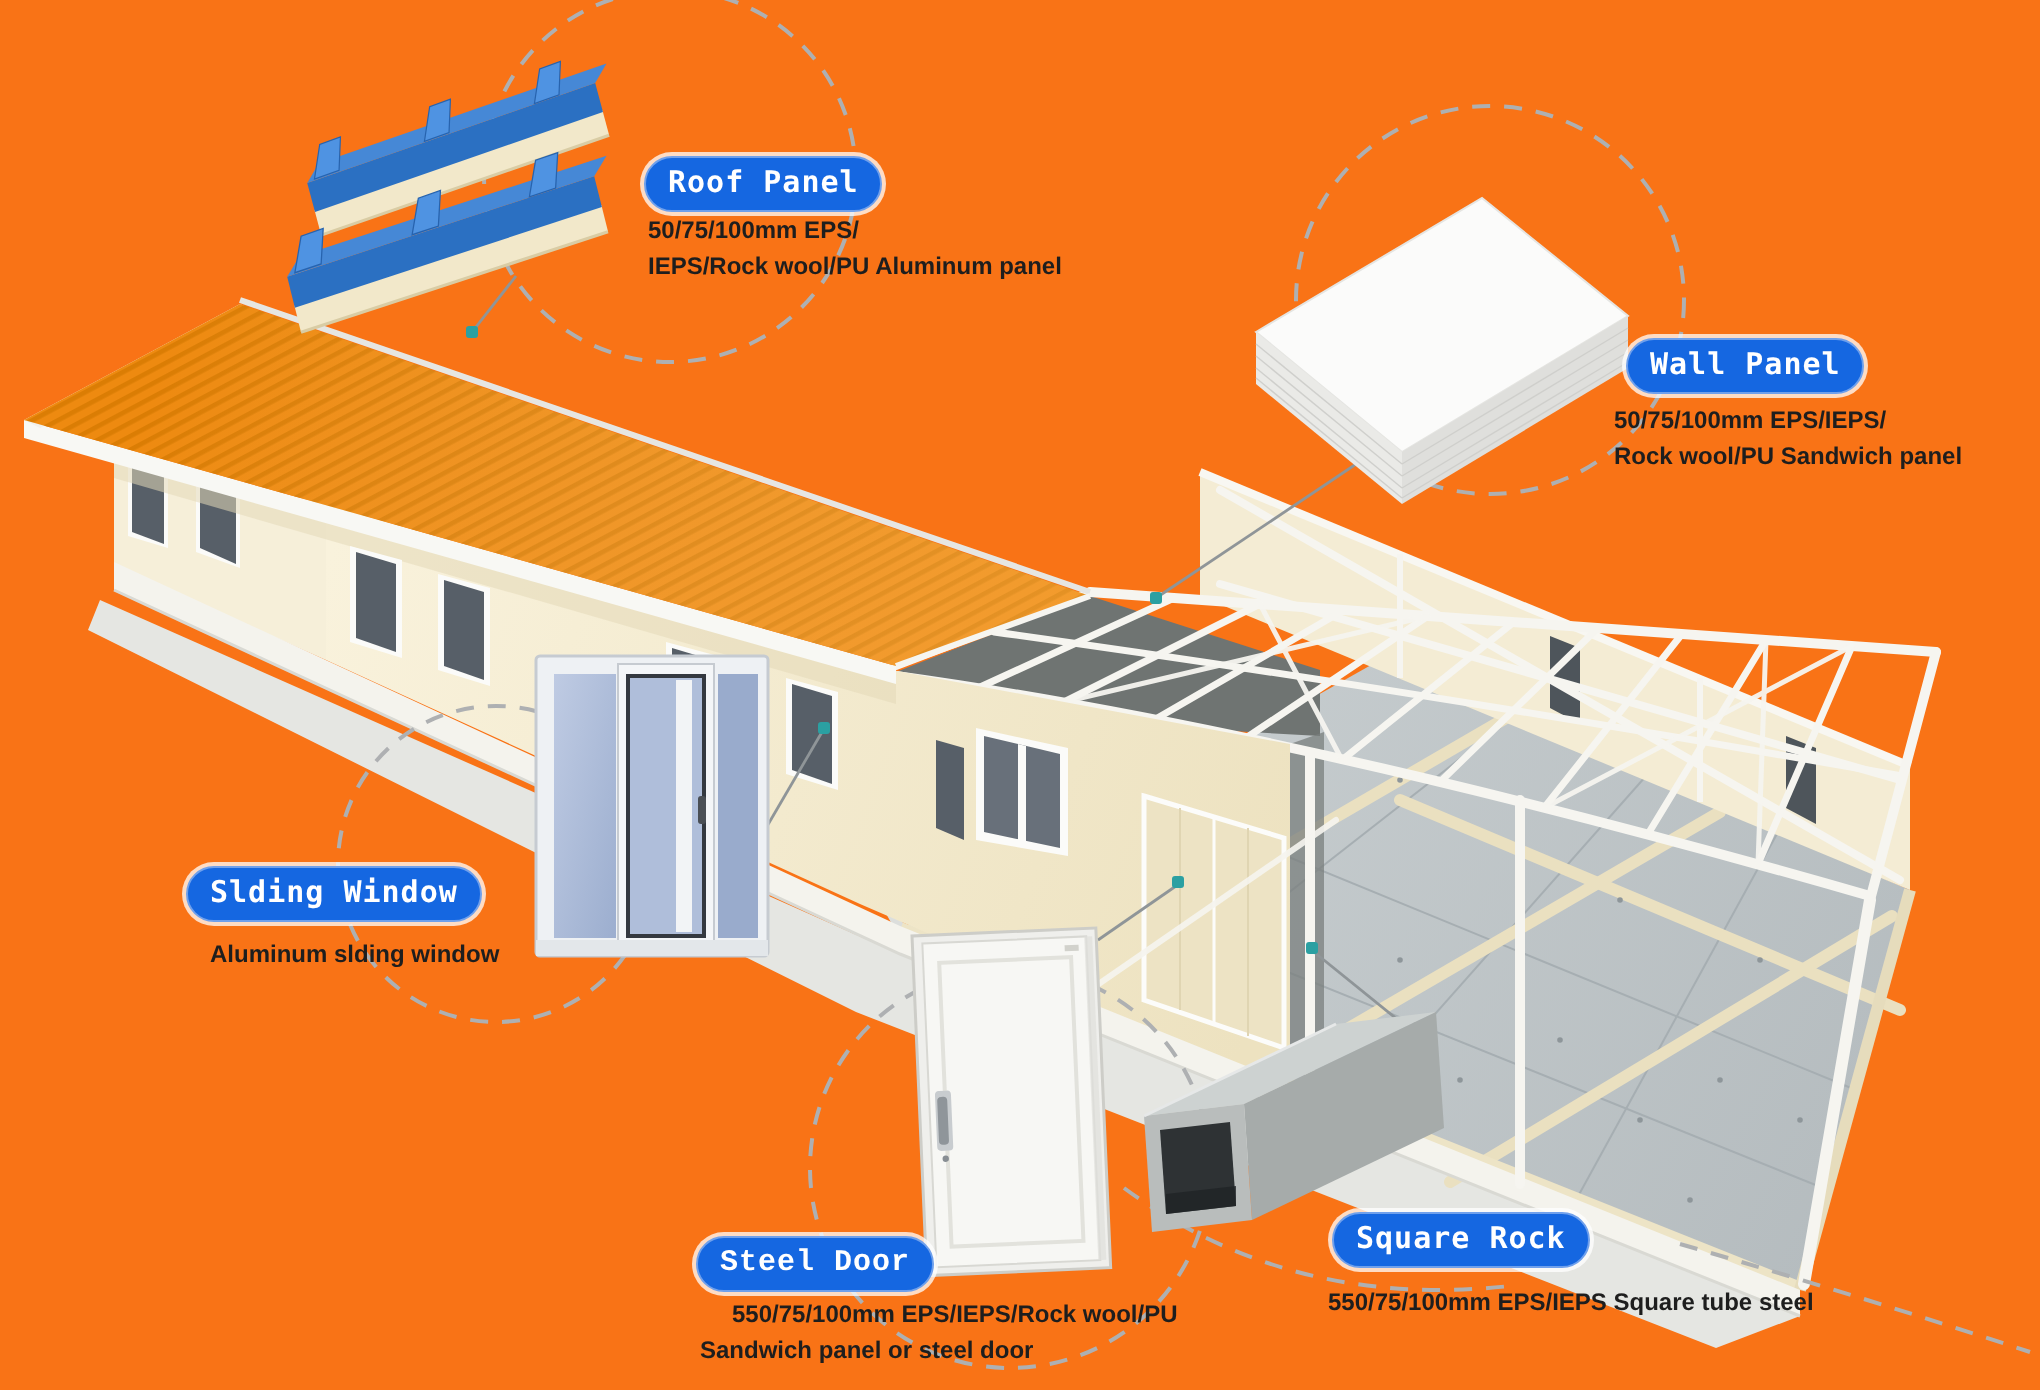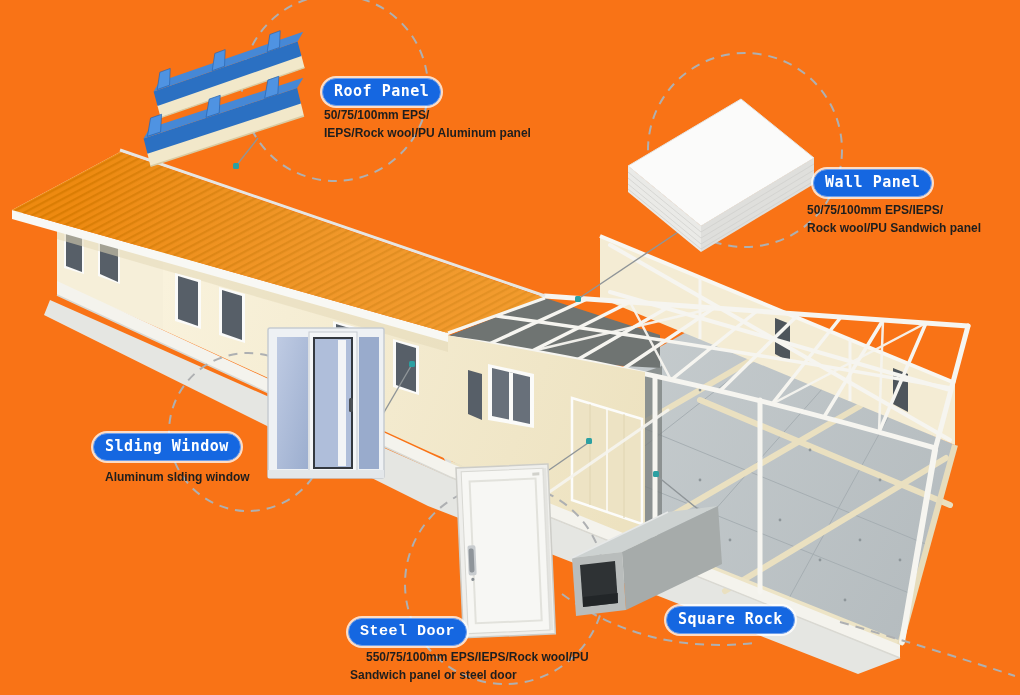--- a/index.html
+++ b/index.html
@@ -294,13 +294,14 @@
   <div class="desc" style="left:807px;top:219px;">Rock wool/PU Sandwich panel</div>
 
   <div class="pill" style="left:93px;top:433px;">Slding Window</div>
   <div class="desc" style="left:105px;top:468px;">Aluminum slding window</div>
 
   <div class="pill" style="left:348px;top:618px;font-family:Liberation Mono, monospace;">Steel Door</div>
   <div class="desc" style="left:350px;top:648px;margin-left:16px;">550/75/100mm EPS/IEPS/Rock wool/PU</div>
   <div class="desc" style="left:350px;top:666px;">Sandwich panel or steel door</div>
 
   <div class="pill" style="left:666px;top:606px;">Square Rock</div>
+  <div class="desc" style="left:664px;top:642px;">550/75/100mm EPS/IEPS Square tube steel</div>
 </div>
 
 </body></html>

